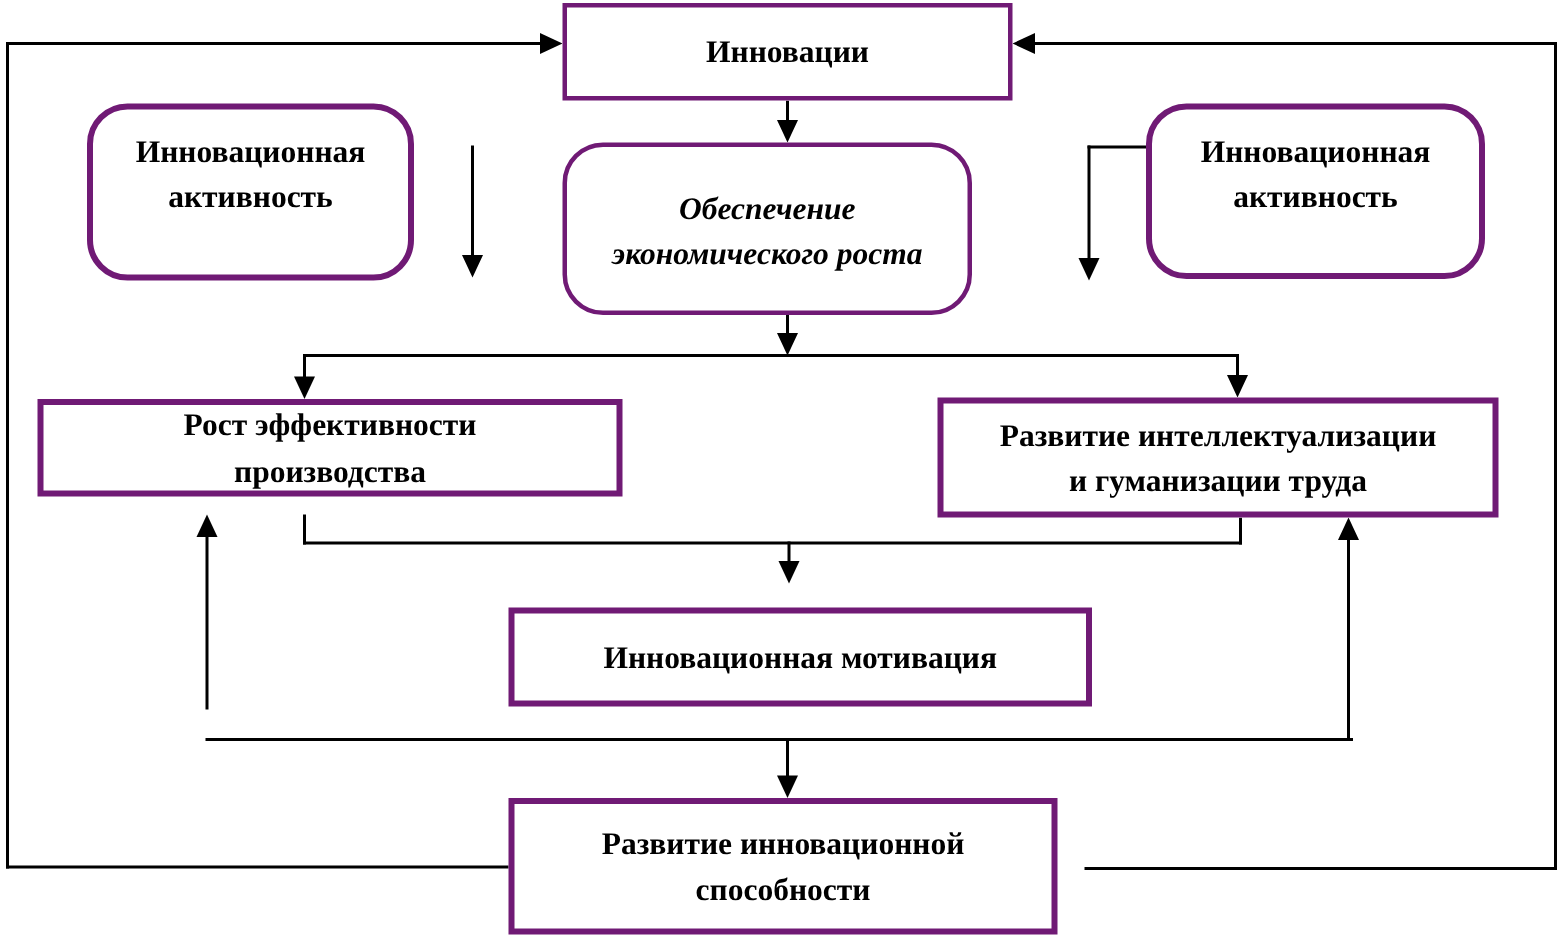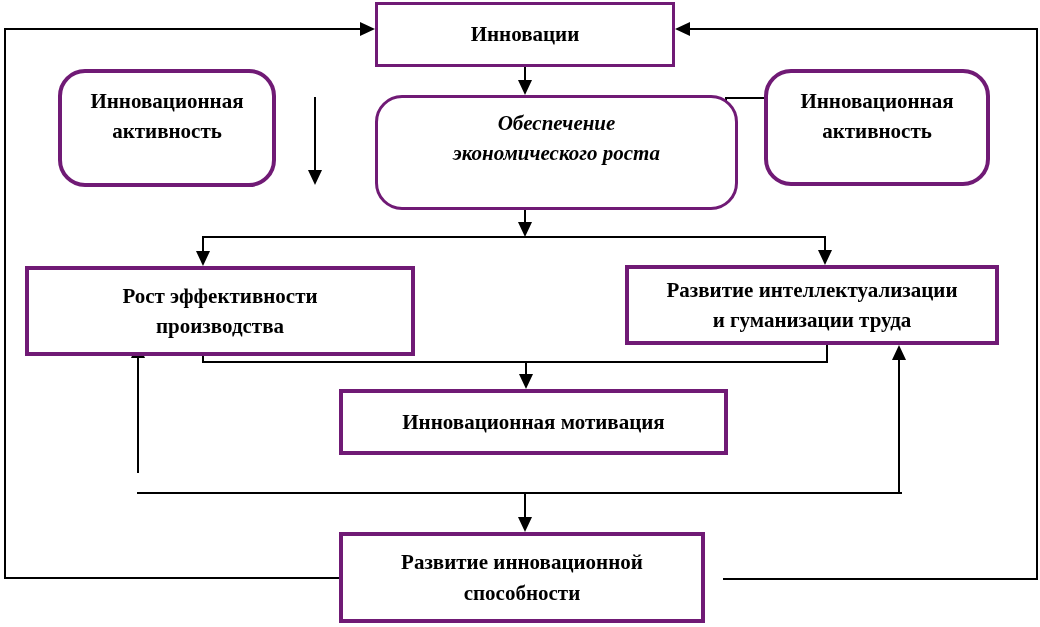--- a/index.html
+++ b/index.html
@@ -81,36 +81,36 @@
   <div class="box top-align" style="left:58px;top:69px;width:218px;height:118px;padding-top:13px;">
     <span class="lbl">Инновационная
 активность</span>
   </div>
 
   <div class="box top-align" style="left:764px;top:69px;width:226px;height:117px;padding-top:13px;">
     <span class="lbl">Инновационная
 активность</span>
   </div>
 
-  <div class="box thick italic top-align" style="left:375px;top:95px;width:363px;height:115px;padding-top:10px;">
+  <div class="box thick italic top-align" style="left:375px;top:95px;width:273px;height:115px;padding-top:26px;">
     <span class="lbl">Обеспечение
 экономического роста</span>
   </div>
 
-  <div class="box" style="left:25px;top:266px;width:390px;height:90px;">
+  <div class="box" style="left:25px;top:266px;width:390px;height:65px;">
     <span class="lbl">Рост эффективности
 производства</span>
   </div>
 
   <div class="box" style="left:625px;top:265px;width:374px;height:80px;">
     <span class="lbl">Развитие интеллектуализации
 и гуманизации труда</span>
   </div>
 
-  <div class="box" style="left:339px;top:389px;width:389px;height:66px;">
+  <div class="box" style="left:339px;top:405px;width:389px;height:66px;">
     <span class="lbl">Инновационная мотивация</span>
   </div>
 
   <div class="box" style="left:339px;top:532px;width:366px;height:91px;">
     <span class="lbl">Развитие инновационной
 способности</span>
   </div>
 
 </div>
 

